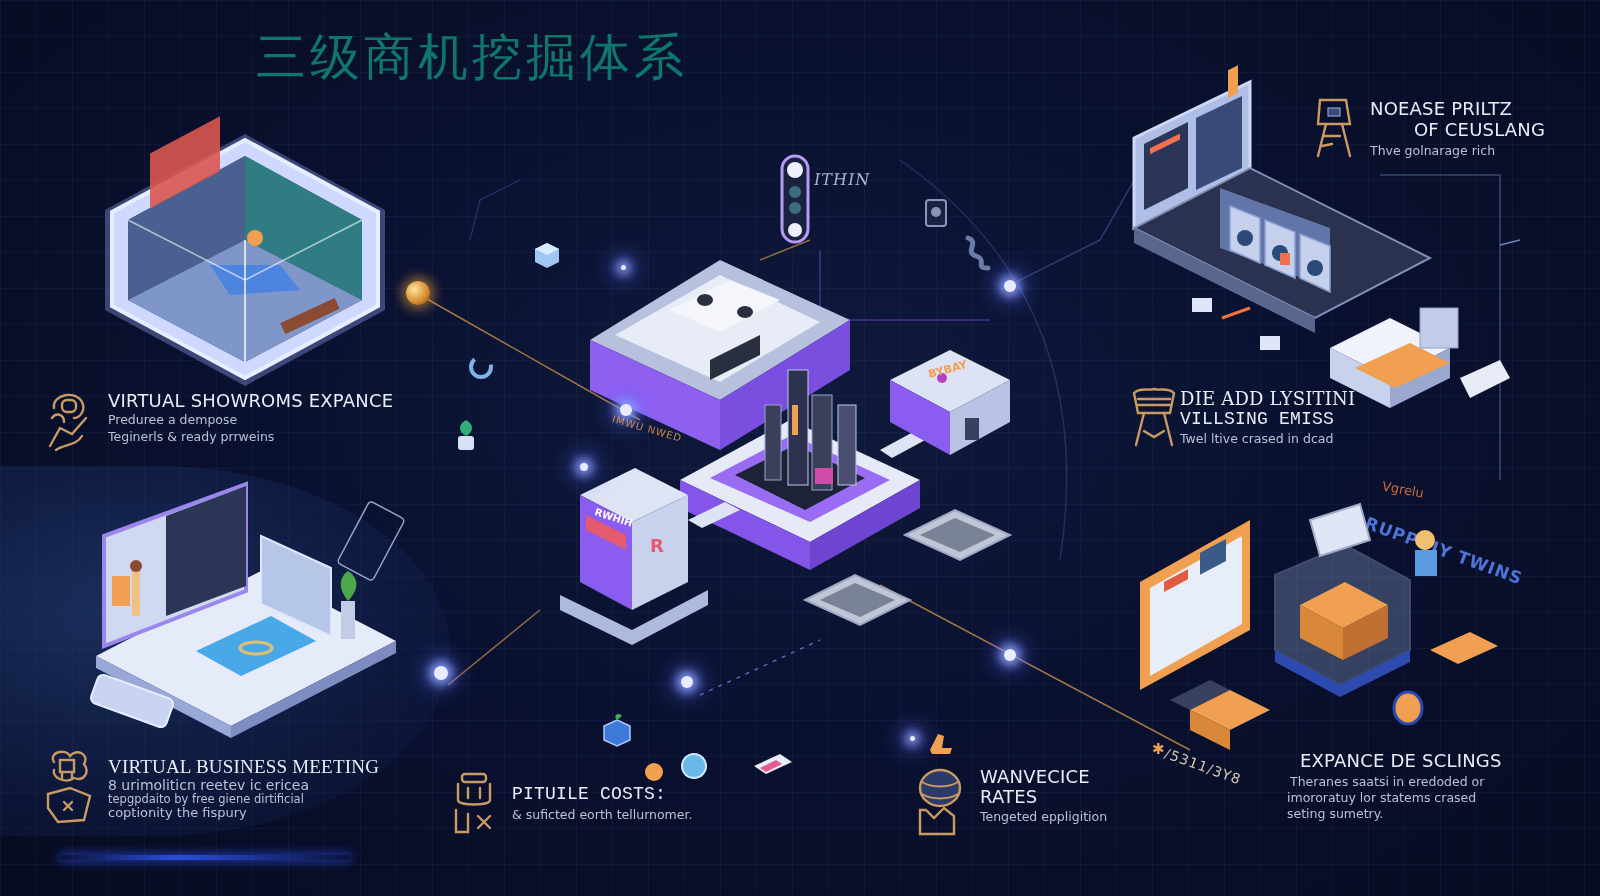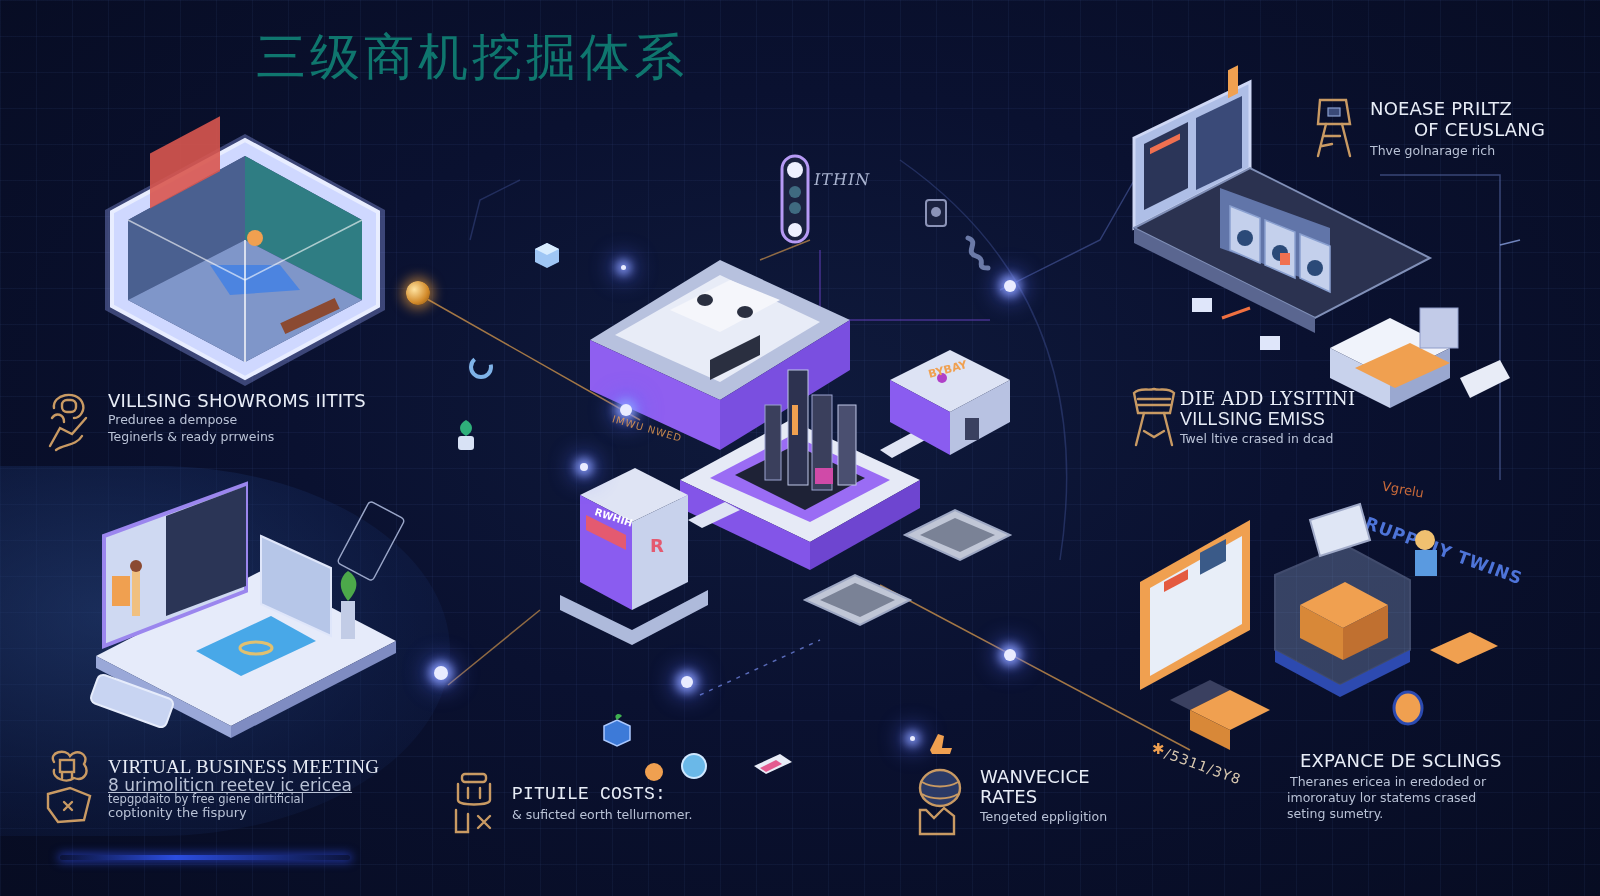--- a/index.html
+++ b/index.html
@@ -65,21 +65,21 @@
 
 <svg class="abs" style="left:46px;top:388px;width:46px;height:66px;">
   <g fill="none" stroke="#c99a63" stroke-width="2.4" stroke-linecap="round">
     <path d="M8 20 C6 6 30 2 36 14 C40 22 34 30 28 30"></path>
     <rect x="16" y="12" width="14" height="12" rx="5"></rect>
     <path d="M6 30 C10 24 18 26 18 34"></path>
     <path d="M4 58 L14 40 L26 46 L40 30"></path>
     <path d="M10 62 C18 56 30 58 36 48"></path>
   </g>
 </svg>
-<div class="abs lbl-title" style="left:108px;top:390px;">VILLSING SHOWROMS IITITS</div>
+<div class="abs lbl-title" style="left:108px;top:390px;">VIRTUAL SHOWROMS EXPANCE</div>
 <div class="abs lbl-desc" style="left:108px;top:412px;">Preduree a dempose</div>
 <div class="abs lbl-desc" style="left:108px;top:429px;">Teginerls &amp; ready prrweins</div>
 
 <svg class="abs" style="left:86px;top:476px;width:320px;height:260px;">
   <polygon points="10,180 175,95 310,165 145,250" fill="#e6ebfa"></polygon>
   <polygon points="10,180 145,250 145,262 10,192" fill="#9aa8d8"></polygon>
   <polygon points="145,250 310,165 310,177 145,262" fill="#7f8cc2"></polygon>
   <polygon points="18,60 160,8 160,115 18,170" fill="#cfd9f2" stroke="#9b86ee" stroke-width="4"></polygon>
   <polygon points="80,40 160,10 160,110 80,140" fill="#2b3556"></polygon>
   <rect x="26" y="100" width="18" height="30" fill="#f0a050"></rect>
@@ -98,21 +98,21 @@
   <g fill="none" stroke="#c99a63" stroke-width="2.4" stroke-linecap="round">
     <path d="M10 14 C4 4 22 0 26 8 C32 0 46 6 40 16 C46 24 40 34 30 30 C22 36 8 30 10 22"></path>
     <rect x="16" y="12" width="14" height="12"></rect>
     <line x1="18" y1="24" x2="18" y2="30"></line>
       <line x1="28" y1="24" x2="28" y2="30"></line>
     <path d="M4 46 L26 40 L46 48 L40 72 L14 74 L4 60 Z"></path>
     <path d="M20 54 L28 62 M28 54 L20 62"></path>
   </g>
 </svg>
 <div class="abs lbl-title" style="left:108px;top:756px;font-size:19px;font-family:Liberation Serif, serif;">VIRTUAL BUSINESS MEETING</div>
-<div class="abs lbl-desc" style="left:108px;top:778px;font-size:17px;line-height:14px;text-decoration:underline;">8 urimoliticn reetev ic ericea</div>
+<div class="abs lbl-desc" style="left:108px;top:778px;font-size:14px;line-height:14px;">8 urimoliticn reetev ic ericea</div>
 <div class="abs lbl-desc" style="left:108px;top:792px;font-size:11.5px;line-height:14px;">tepgpdaito by free giene dirtificial</div>
 <div class="abs lbl-desc" style="left:108px;top:806px;font-size:13px;line-height:14px;">coptionity the fispury</div>
 <div class="bar-glow"></div>
 
 <svg class="abs" style="left:560px;top:150px;width:470px;height:520px;">
 
   <rect x="222" y="6" width="26" height="86" rx="13" fill="#1b2240" stroke="#b79af5" stroke-width="3"></rect>
   <circle cx="235" cy="20" r="8" fill="#eef0ff"></circle>
   <circle cx="235" cy="42" r="6" fill="#3f6a80"></circle>
   <circle cx="235" cy="58" r="6" fill="#3f6a80"></circle>
@@ -275,21 +275,21 @@
 
 <svg class="abs" style="left:1130px;top:385px;width:48px;height:68px;">
   <g fill="none" stroke="#c99a63" stroke-width="2.4" stroke-linecap="round">
     <path d="M4 8 C10 2 18 6 24 4 C30 6 38 2 44 8 L40 28 L8 28 Z"></path>
     <line x1="8" y1="14" x2="40" y2="14"></line>
       <line x1="8" y1="20" x2="40" y2="20"></line>
     <path d="M14 28 L6 60 M34 28 L42 60 M14 46 L24 52 L34 46"></path>
   </g>
 </svg>
 <div class="abs lbl-title" style="left:1180px;top:388px;font-family:'DejaVu Serif',serif;font-size:18px;">DIE ADD LYSITINI</div>
-<div class="abs lbl-title" style="left:1180px;top:409px;font-family:Liberation Sans, sans-serif;font-size:18px;">VILLSING EMISS</div>
+<div class="abs lbl-title" style="left:1180px;top:409px;font-family:Liberation Mono, monospace;font-size:18px;">VILLSING EMISS</div>
 <div class="abs lbl-desc" style="left:1180px;top:431px;">Twel ltive crased in dcad</div>
 
 <div class="abs" style="left:1382px;top:482px;font-size:13px;color:#c96a3a;transform:rotate(10deg);">Vgrelu</div>
 <div class="abs twins-txt" style="left:1356px;top:508px;transform:rotate(20deg);transform-origin:left top;">BRUPPUIY TWINS</div>
 <svg class="abs" style="left:1130px;top:500px;width:390px;height:250px;">
   <polygon points="10,82 120,20 120,130 10,190" fill="#f0a050"></polygon>
   <polygon points="20,88 112,36 112,124 20,176" fill="#e8eef8"></polygon>
   <rect x="34" y="100" width="24" height="10" fill="#e45a40" transform="skewY(-28)"></rect>
   <rect x="70" y="90" width="26" height="22" fill="#3a5a88" transform="skewY(-28)"></rect>
   <polygon points="40,200 80,180 100,190 60,210" fill="#3a4060"></polygon>
@@ -303,15 +303,15 @@
     <rect x="285" y="50" width="22" height="26" fill="#5a9ae0"></rect>
   <polygon points="300,150 340,132 368,146 328,164" fill="#f0a050"></polygon>
   <polygon points="60,210 100,190 140,210 100,230" fill="#f0a050"></polygon>
   <polygon points="60,210 100,230 100,250 60,230" fill="#d88838"></polygon>
   <ellipse cx="278" cy="208" rx="14" ry="16" fill="#f0a050" stroke="#2b4ab0" stroke-width="3"></ellipse>
 </svg>
 <div class="abs" style="left:1152px;top:740px;font-size:15px;color:#f0a050;">✱</div>
 <div class="abs" style="left:1168px;top:745px;font-size:14px;color:#d8c8b0;transform:rotate(20deg);transform-origin:left top;letter-spacing:1px;">/5311/3Y8</div>
 
 <div class="abs lbl-title" style="left:1300px;top:750px;">EXPANCE DE SCLINGS</div>
-<div class="abs lbl-desc" style="left:1290px;top:774px;">Theranes ericea in eredoded or</div>
+<div class="abs lbl-desc" style="left:1290px;top:774px;">Theranes saatsi in eredoded or</div>
 <div class="abs lbl-desc" style="left:1287px;top:790px;">imororatuy lor statems crased</div>
 <div class="abs lbl-desc" style="left:1287px;top:806px;">seting sumetry.</div>
 
 </body></html>

